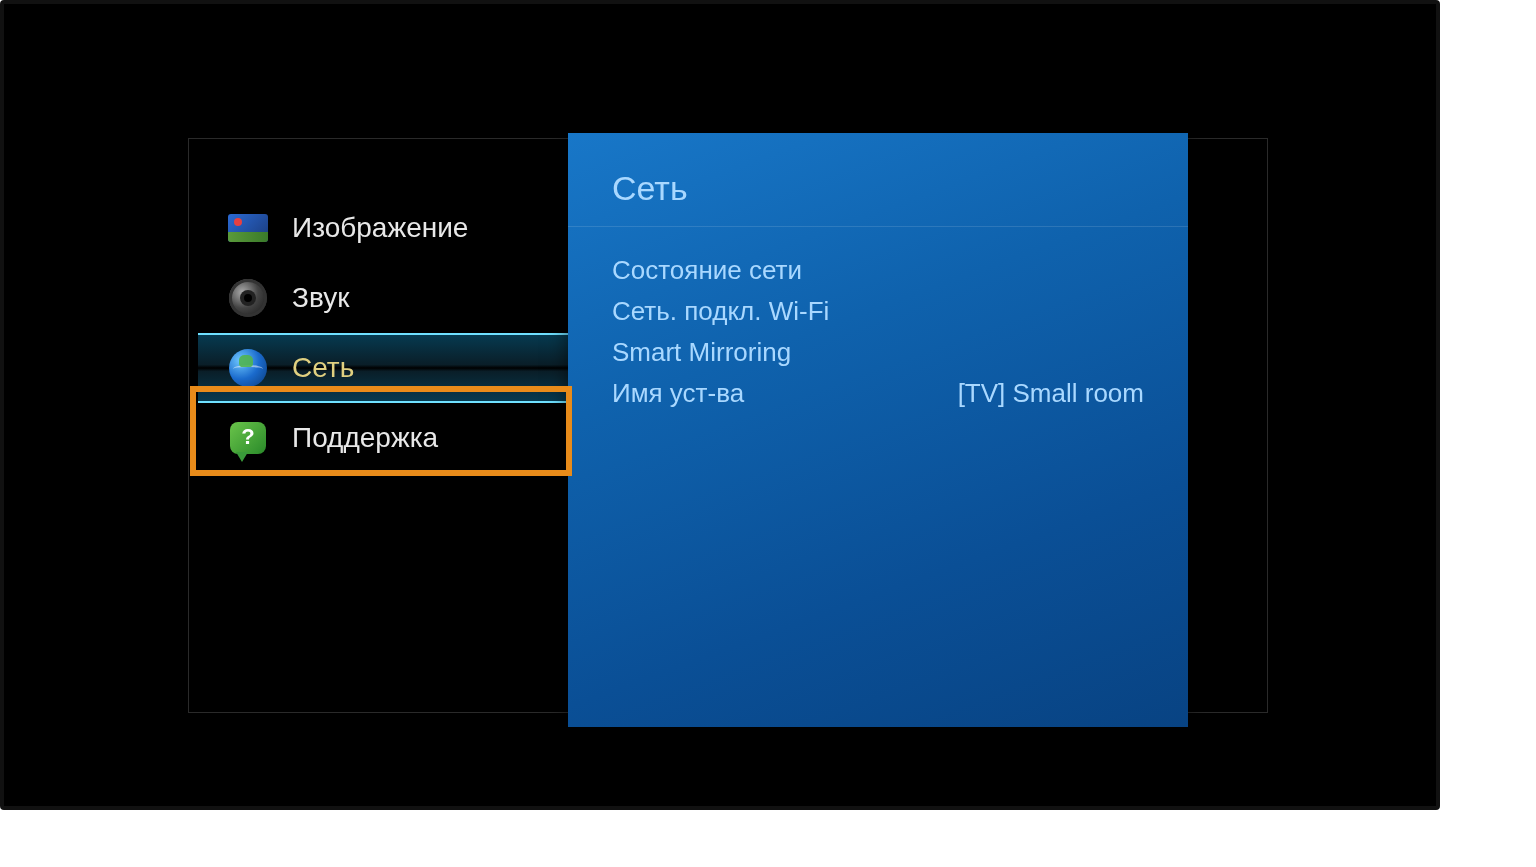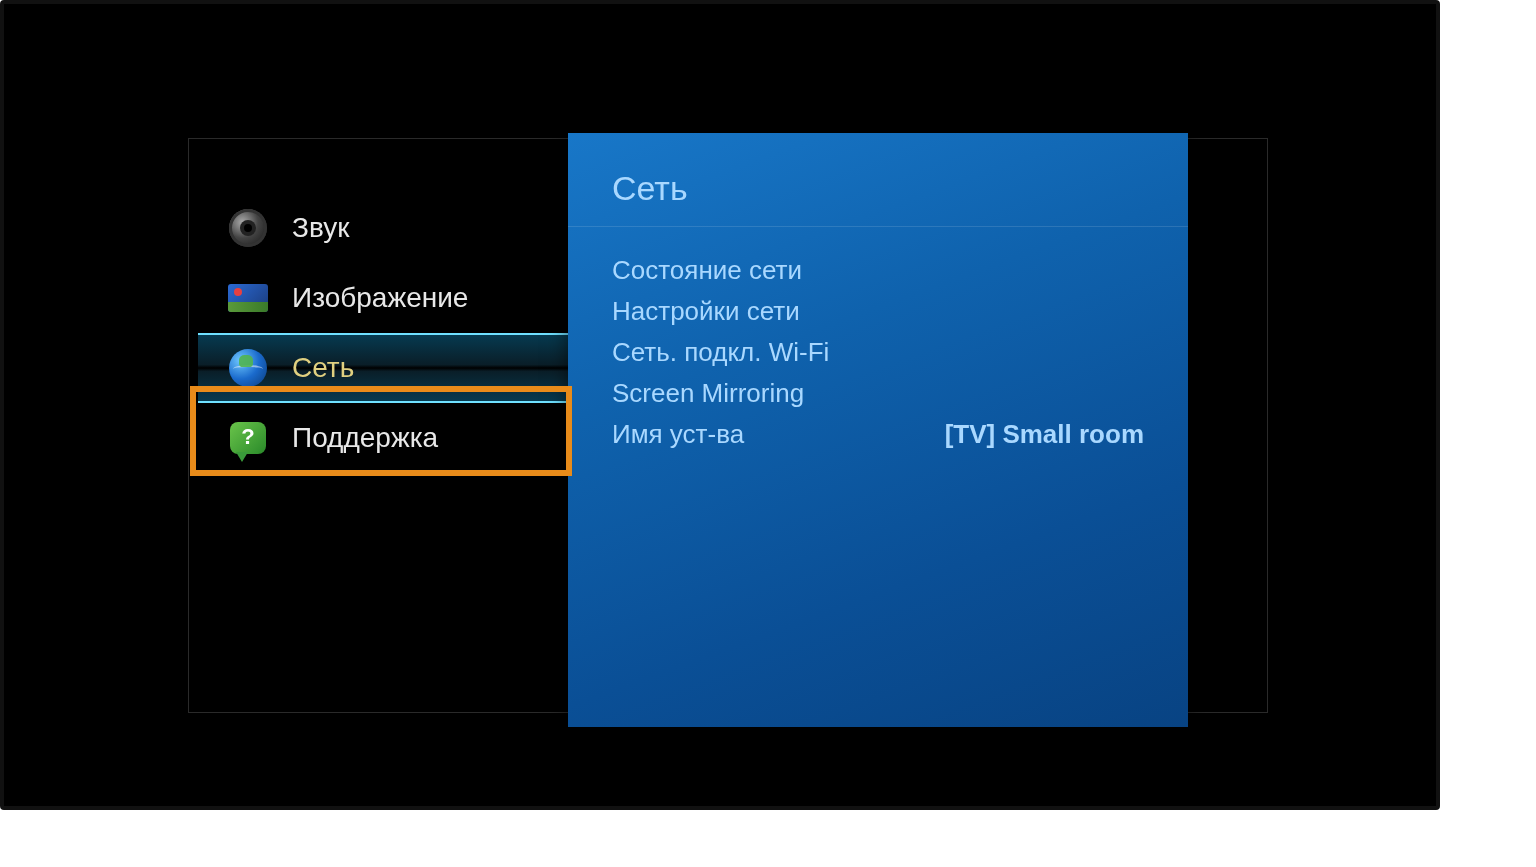--- a/index.html
+++ b/index.html
@@ -88,21 +88,21 @@
     display: flex; justify-content: space-between; align-items: center;
   }
   .detail-label {
     color: #a9d8ff;
     font-size: 26px;
     font-weight: 300;
   }
   .detail-value {
     color: #a9d8ff;
     font-size: 26px;
-    font-weight: 700;
+    font-weight: 400;
   }
   
   .ico-picture {
     width: 40px; height: 28px;
     background: linear-gradient(135deg, #2b6ad4 0%, #1a3a7a 100%);
     border-radius: 3px;
     position: relative;
     overflow: hidden;
   }
   .ico-picture::before {
@@ -185,30 +185,30 @@
 
 <div class="tv-frame">
   <div class="tv-inner">
 
     <div class="panel-border"></div>
 
     <div class="sidebar">
 
       <div class="sidebar-item">
         <div class="sidebar-icon">
+            <div class="ico-picture"></div>
+          </div>
+        <div class="sidebar-label">Изображение</div>
+      </div>
+
+      <div class="sidebar-item">
+        <div class="sidebar-icon">
             <div class="ico-sound"></div>
           </div>
         <div class="sidebar-label">Звук</div>
-      </div>
-
-      <div class="sidebar-item">
-        <div class="sidebar-icon">
-            <div class="ico-picture"></div>
-          </div>
-        <div class="sidebar-label">Изображение</div>
       </div>
 
 
       <div class="sidebar-item selected">
         <div class="sidebar-icon">
             <div class="ico-network"></div>
           </div>
         <div class="sidebar-label">Сеть</div>
       </div>
 
@@ -228,33 +228,29 @@
     <div class="detail-panel">
       <div class="detail-title">Сеть</div>
       <div class="detail-divider"></div>
       <div class="detail-list">
 
         <div class="detail-row">
           <div class="detail-label">Состояние сети</div>
           <div class="detail-value"></div>
         </div>
 
-        <div class="detail-row">
-          <div class="detail-label">Настройки сети</div>
-          <div class="detail-value"></div>
-        </div>
 
         <div class="detail-row">
           <div class="detail-label">Сеть. подкл. Wi-Fi</div>
           <div class="detail-value"></div>
         </div>
 
 
         <div class="detail-row">
-          <div class="detail-label">Screen Mirroring</div>
+          <div class="detail-label">Smart Mirroring</div>
           <div class="detail-value"></div>
         </div>
 
         <div class="detail-row">
           <div class="detail-label">Имя уст-ва</div>
           <div class="detail-value">[TV] Small room</div>
         </div>
 
       </div>
     </div>

